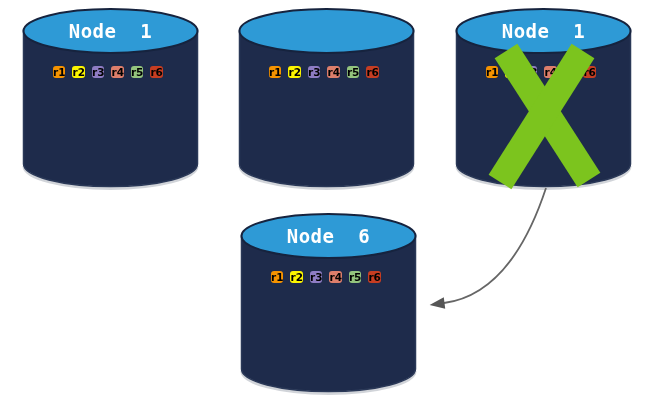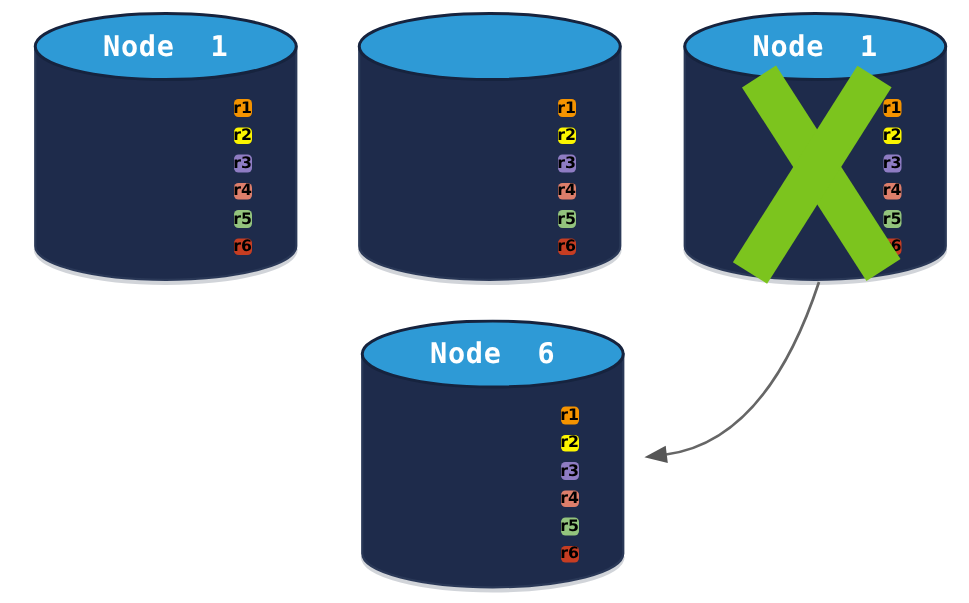--- a/index.html
+++ b/index.html
@@ -14,21 +14,21 @@
   .node-4{left:240px;top:213px;}
   .cyl{position:absolute;left:0;top:0;width:177px;height:186px;}
   .node-label{
     position:absolute;left:0;right:0;top:13px;height:20px;line-height:20px;
     text-align:center;color:#ffffff;font-weight:bold;font-size:19px;
     font-family:"DejaVu Sans Mono","DejaVu Sans",monospace;
     white-space:pre;letter-spacing:0.5px;
   }
   .bars{
     position:absolute;left:31px;top:58px;width:115px;
-    display:flex;flex-direction:column;gap:7px;align-items:flex-end;
+    display:flex;gap:7px;align-items:flex-end;
   }
   .bar{
     height:11.5px;border-radius:3px;
     display:flex;align-items:center;justify-content:center;
   }
   .bar span{
     font-size:10.5px;font-weight:bold;color:#000;line-height:1;
     font-family:"DejaVu Sans", sans-serif;
   }
   .x-overlay{position:absolute;left:0;top:0;width:177px;height:186px;pointer-events:none;}

